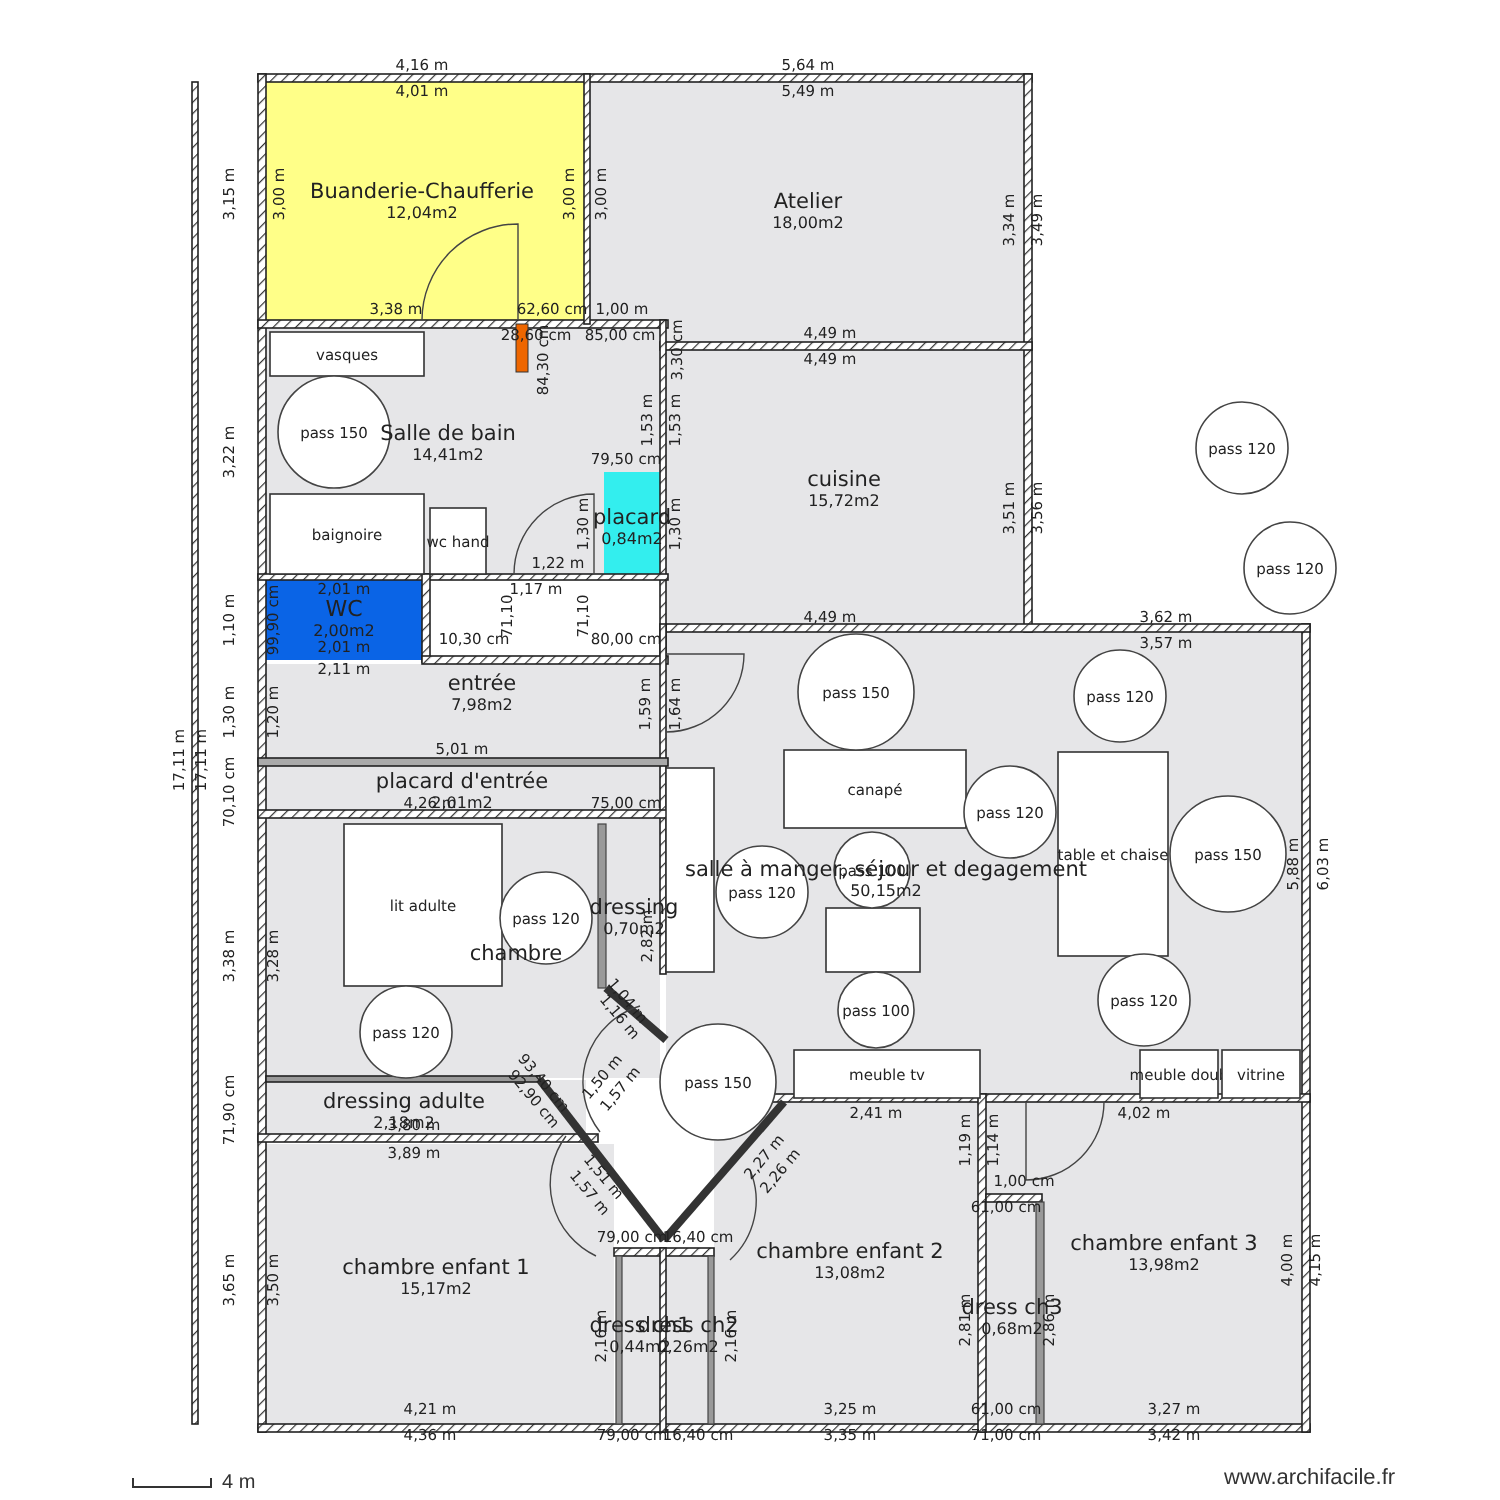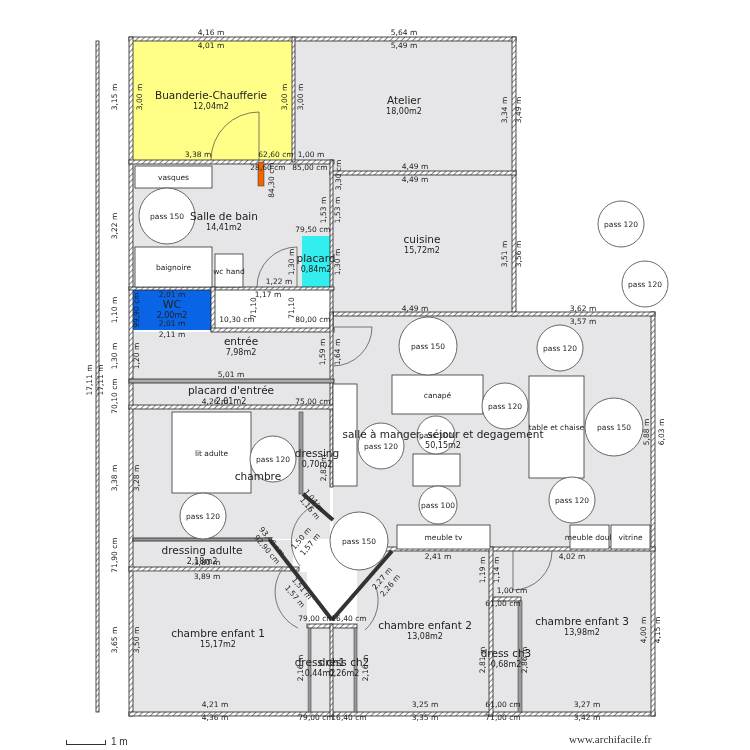--- a/index.html
+++ b/index.html
@@ -10,21 +10,21 @@
   .room-label { font-family:"DejaVu Sans", sans-serif; font-size:10.5px; fill:#222; text-anchor:middle; }
   .room-area { font-family:"DejaVu Sans", sans-serif; font-size:8px; fill:#222; text-anchor:middle; }
   .dim { font-family:"DejaVu Sans", sans-serif; font-size:7.5px; fill:#222; text-anchor:middle; }
   .furn { fill:#ffffff; stroke:#333; stroke-width:0.8; }
   .furn-label { font-family:"DejaVu Sans", sans-serif; font-size:7.5px; fill:#222; text-anchor:middle; }
   .circ { fill:#ffffff; stroke:#444; stroke-width:0.8; }
   .door { fill:none; stroke:#444; stroke-width:0.7; }
   .closet { fill:#999; stroke:#444; stroke-width:0.6; }
   #scale { position:absolute; left:66px; top:736px; font-size:10px; color:#333; font-family:"Liberation Sans", sans-serif; }
   #scale .bar { display:inline-block; width:38px; height:4px; border-left:1px solid #333; border-right:1px solid #333; border-bottom:1px solid #333; margin-right:5px; vertical-align:middle; }
-  #brand { position:absolute; left:569px; top:733px; font-size:11px; color:#333; font-family:Liberation Serif, serif; }
+  #brand { position:absolute; left:612px; top:733px; font-size:11px; color:#333; font-family:Liberation Sans, sans-serif; }
 </style>
 </head>
 <body>
 
 <svg id="plan" viewBox="0 0 750 750" xmlns="http://www.w3.org/2000/svg">
   <defs>
     <pattern id="hatch" patternUnits="userSpaceOnUse" width="4" height="4" patternTransform="rotate(45)">
       <rect width="4" height="4" fill="#ffffff"></rect>
       <line x1="0" y1="0" x2="0" y2="4" stroke="#333" stroke-width="1.2"></line>
     </pattern>
@@ -277,14 +277,14 @@
       <text class="dim" x="392" y="587" transform="rotate(-50 392 587)">2,26 m</text>
       <text class="dim" x="303" y="540" transform="rotate(-50 303 540)">1,50 m</text>
       <text class="dim" x="312" y="546" transform="rotate(-50 312 546)">1,57 m</text>
       <text class="dim" x="312" y="502" transform="rotate(50 312 502)">1,04 m</text>
       <text class="dim" x="308" y="510" transform="rotate(50 308 510)">1,16 m</text>
       <text class="dim" x="270" y="543" transform="rotate(50 270 543)">93,40 cm</text>
       <text class="dim" x="265" y="551" transform="rotate(50 265 551)">92,90 cm</text>
     </g>
 </svg>
 
-<div id="scale"><span class="bar"></span><span>1 m</span></div>
+<div id="scale"><span class="bar"></span><span>4 m</span></div>
 <div id="brand">www.archifacile.fr</div>
 
 </body></html>

